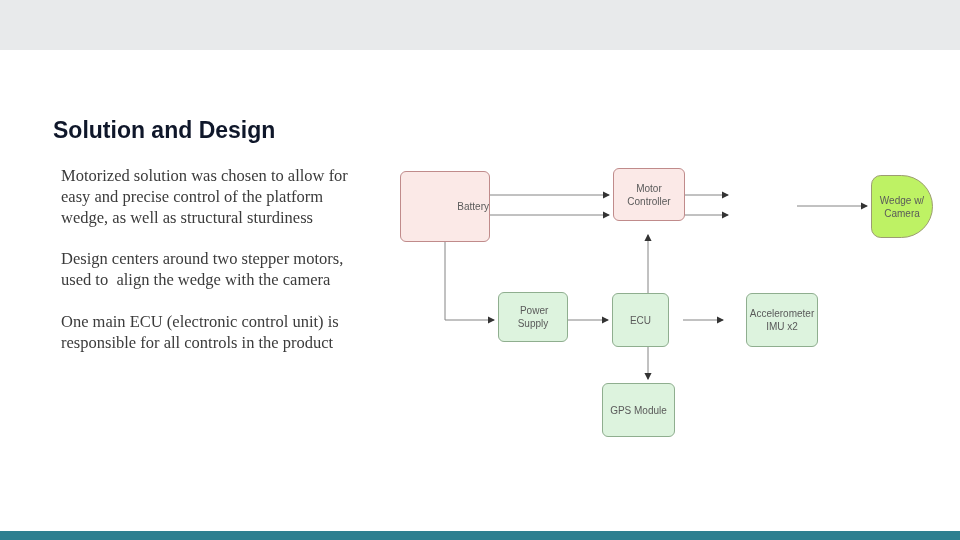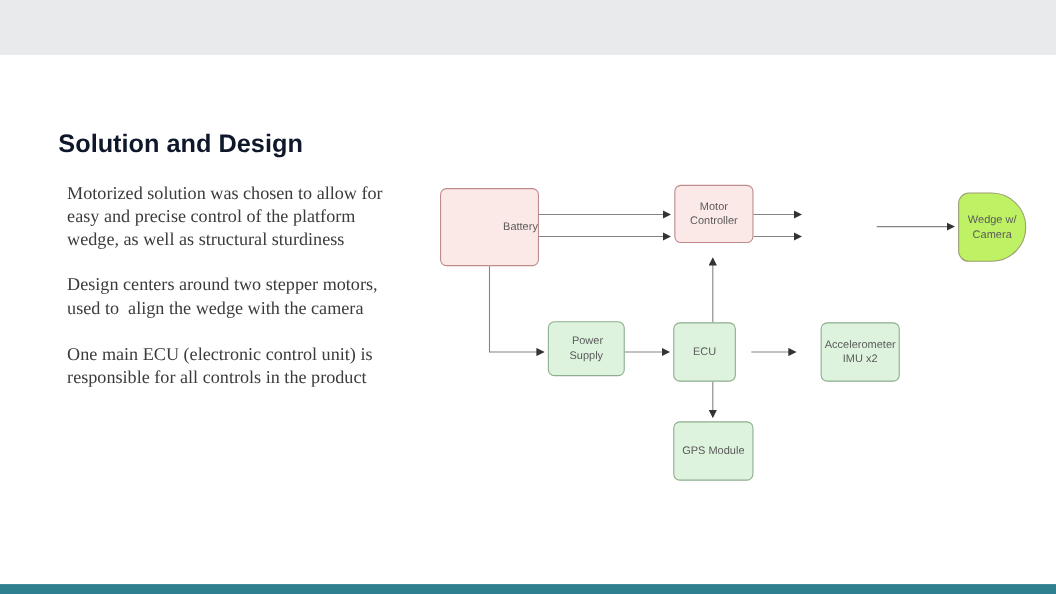--- a/index.html
+++ b/index.html
@@ -19,21 +19,21 @@
   .pink{background:#fbe9e7;border-color:#c08b8b;}
   .green{background:#ddf3de;border-color:#8fae8f;}
   .node-battery{left:5px;top:6px;width:90px;height:71px;justify-content:flex-end;}
   .node-motor{left:218px;top:3px;width:72px;height:53px;}
   .node-stepper{left:334px;top:7px;width:68px;height:68px;border-radius:50%;border-color:#b59a9a;}
   .node-wedge{left:476px;top:10px;width:62px;height:63px;background:#bef264;border-color:#9c9c72;
               border-radius:10px 32px 32px 10px;}
   .node-ps{left:103px;top:127px;width:70px;height:50px;text-align:right;}
   .node-ecu{left:217px;top:128px;width:57px;height:54px;}
   .node-accel{left:332px;top:128px;width:72px;height:54px;margin-left:19px;}
-  .node-gps{left:217px;top:218px;width:73px;height:54px;justify-content:center;}
+  .node-gps{left:207px;top:218px;width:73px;height:54px;justify-content:center;}
   .edge{stroke:#848484;stroke-width:1;fill:none;}
 </style>
 </head>
 <body>
 
 <div class="slide">
   <div class="top-bar"></div>
 
   <h1 class="title">Solution and Design</h1>
 

